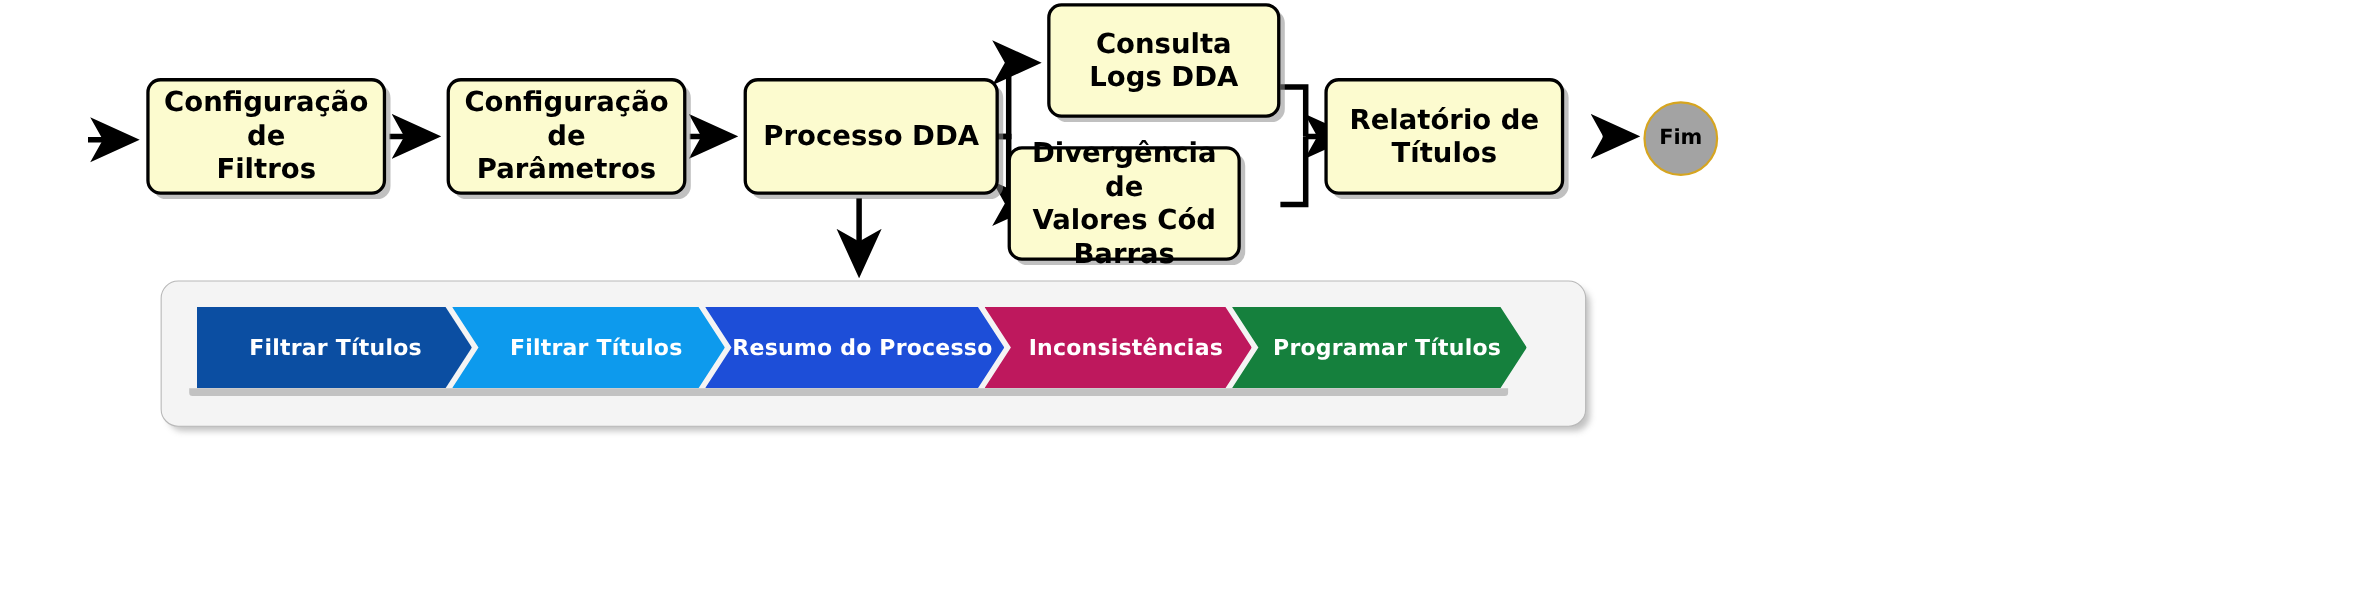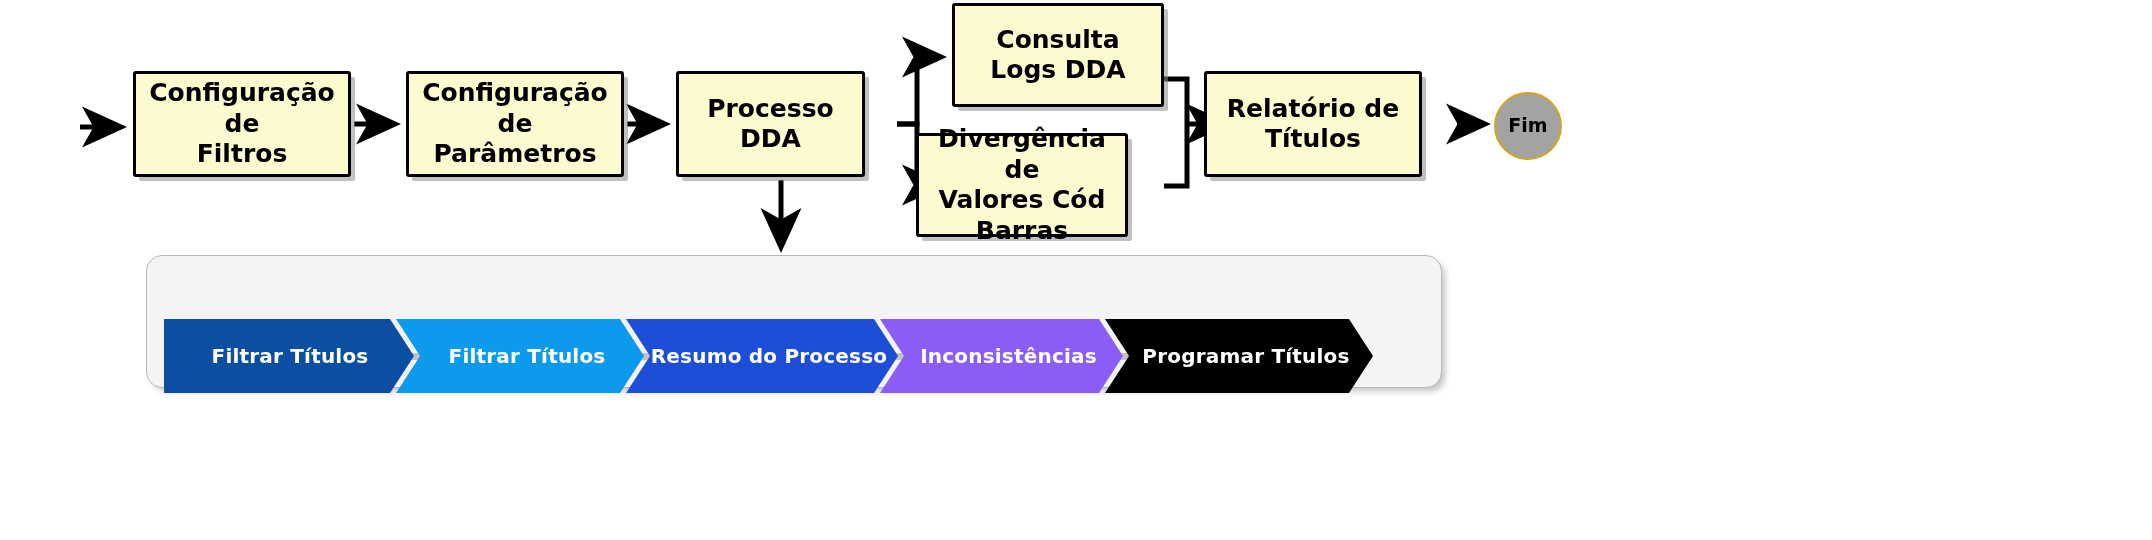--- a/index.html
+++ b/index.html
@@ -33,21 +33,21 @@
     align-items: center;
     justify-content: center;
     text-align: center;
     font-weight: bold;
     color: #000000;
     line-height: 1.22;
   }
   .proc {
     background: #fcfbcf;
     border: 3px solid #000000;
-    border-radius: 3px;
+    border-radius: 13px;
     box-shadow: 5px 5px 0 -1px rgba(140,140,140,0.55);
     font-size: 25px;
     padding: 4px 10px;
   }
   .terminator {
     border-radius: 50%;
     font-size: 19px;
     border: 2px solid #8ab06f;
     background: #d5e8d4;
   }
@@ -65,26 +65,25 @@
     width: 1296px;
     height: 133px;
     background: #f4f4f4;
     border: 1px solid #b8b8b8;
     border-radius: 16px;
     box-shadow: 5px 5px 6px -2px rgba(120,120,120,0.45);
     box-sizing: border-box;
   }
   #chevron-strip {
     position: absolute;
-    left: 164px;
+    left: 179px;
     top: 279px;
     height: 74px;
     display: flex;
     align-items: stretch;
-    margin-top: 40px;
   }
   .chevron {
     position: relative;
     height: 74px;
     display: flex;
     align-items: center;
     justify-content: center;
     color: #ffffff;
     font-weight: bold;
     font-size: 20px;
@@ -151,21 +150,21 @@
 
 
   <div class="node proc" style="left:133px; top:71px; width:218px; height:106px;">
     <span class="node-label">Configuração de<br>Filtros</span>
   </div>
 
   <div class="node proc" style="left:406px; top:71px; width:218px; height:106px;">
     <span class="node-label">Configuração de<br>Parâmetros</span>
   </div>
 
-  <div class="node proc" style="left:676px; top:71px; width:189px; height:106px;justify-content:flex-end;">
+  <div class="node proc" style="left:676px; top:71px; width:232px; height:106px;">
     <span class="node-label">Processo DDA</span>
   </div>
 
   <div class="node proc" style="left:952px; top:3px; width:212px; height:104px;">
     <span class="node-label">Consulta Logs DDA</span>
   </div>
 
   <div class="node proc" style="left:916px; top:133px; width:212px; height:104px;">
     <span class="node-label">Divergência de<br>Valores Cód Barras</span>
   </div>
@@ -183,21 +182,21 @@
   <div id="chevron-strip">
       <div class="chevron first" style="width: 250px; background: rgb(11, 78, 162); z-index: 50;">
         <span class="chevron-text">Filtrar Títulos</span>
       </div>
       <div class="chevron" style="width: 248px; background: rgb(13, 154, 237); z-index: 49;">
         <span class="chevron-text">Filtrar Títulos</span>
       </div>
       <div class="chevron" style="width: 272px; background: #1d4ed8; z-index: 48;">
         <span class="chevron-text">Resumo do Processo</span>
       </div>
-      <div class="chevron" style="width: 243px; background: #8b5cf6; z-index: 47;">
+      <div class="chevron" style="width: 243px; background: #be185d; z-index: 47;">
         <span class="chevron-text">Inconsistências</span>
       </div>
-      <div class="chevron" style="width: 268px; background: #000000; z-index: 46;">
+      <div class="chevron" style="width: 268px; background: #15803d; z-index: 46;">
         <span class="chevron-text">Programar Títulos</span>
       </div>
     </div>
 
 </div>
 
 </body></html>

